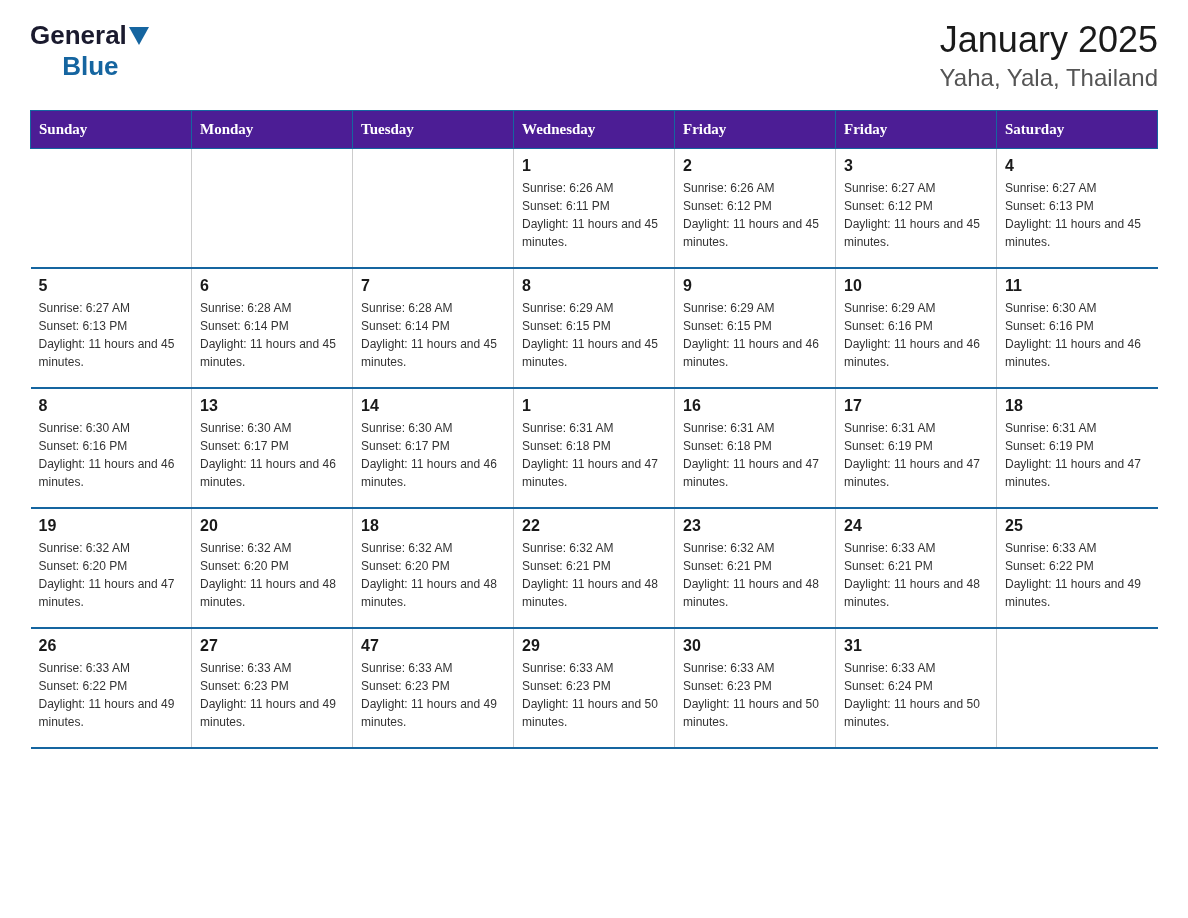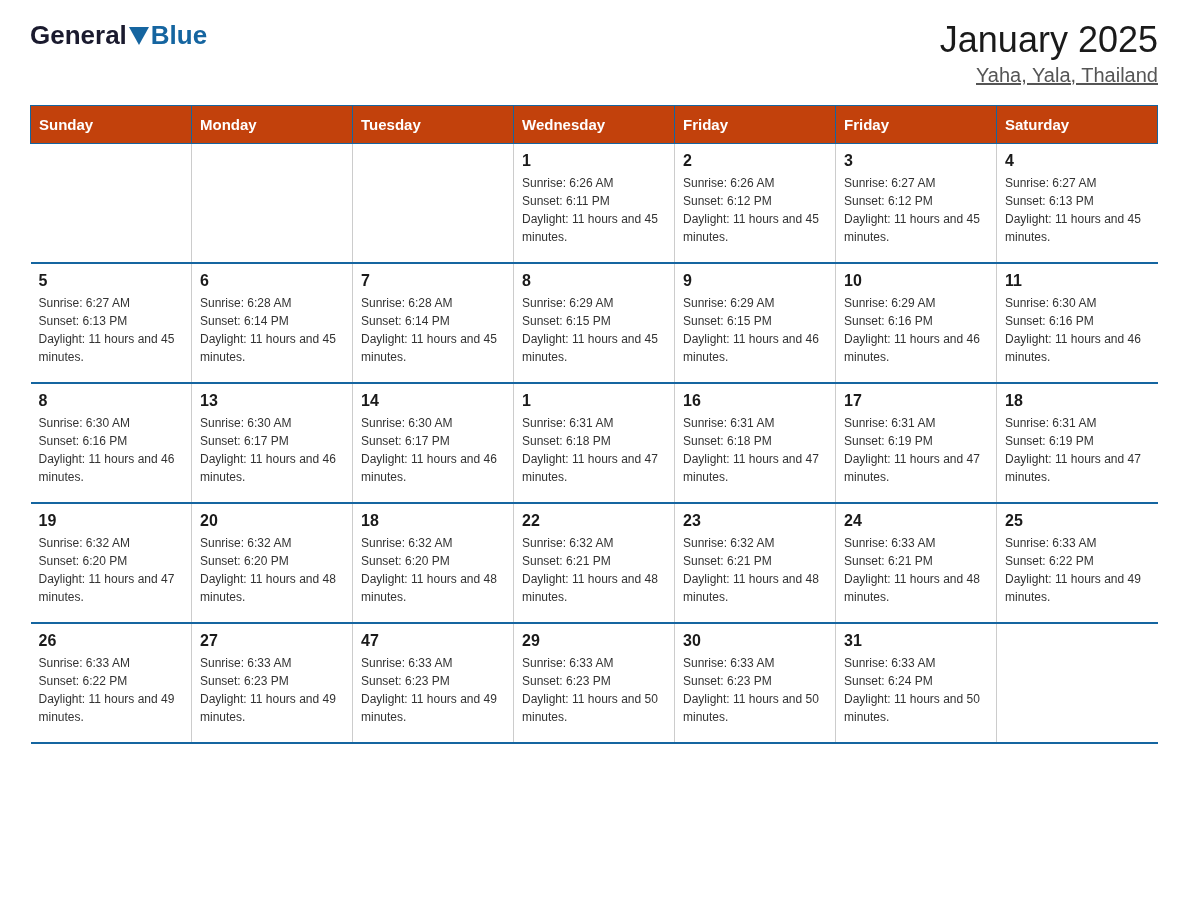--- a/index.html
+++ b/index.html
@@ -11,21 +11,21 @@
       min-height: 918px;
     }
     .header-area {
       display: flex;
       justify-content: space-between;
       align-items: flex-start;
       margin-bottom: 18px;
     }
     .logo {
       display: flex;
-      flex-direction: row;
+      flex-direction: column;
       align-items: center;
     }
     .logo-text {
       display: flex;
       align-items: center;
       font-size: 26px;
       font-weight: bold;
       color: #1a1a2e;
     }
     .logo-general { color: #1a1a2e; }
@@ -47,32 +47,32 @@
     .title-area {
       text-align: right;
     }
     .month-title {
       font-size: 36px;
       font-weight: 300;
       color: #1a1a1a;
       line-height: 1.1;
     }
     .subtitle {
-      font-size: 20px;
+      font-size: 24px;
       color: #555;
       margin-top: 4px;
-      text-decoration: underline;
     }
     table {
       width: 100%;
       border-collapse: collapse;
       table-layout: fixed;
     }
     thead tr {
-      background-color: #c2410c;
+      background-color: #4c1d95;
+      font-family: Liberation Serif, serif;
     }
     thead th {
       color: #fff;
       font-size: 15px;
       font-weight: 600;
       padding: 10px 8px;
       text-align: left;
       border: 1px solid #1565a0;
     }
     tbody tr {

